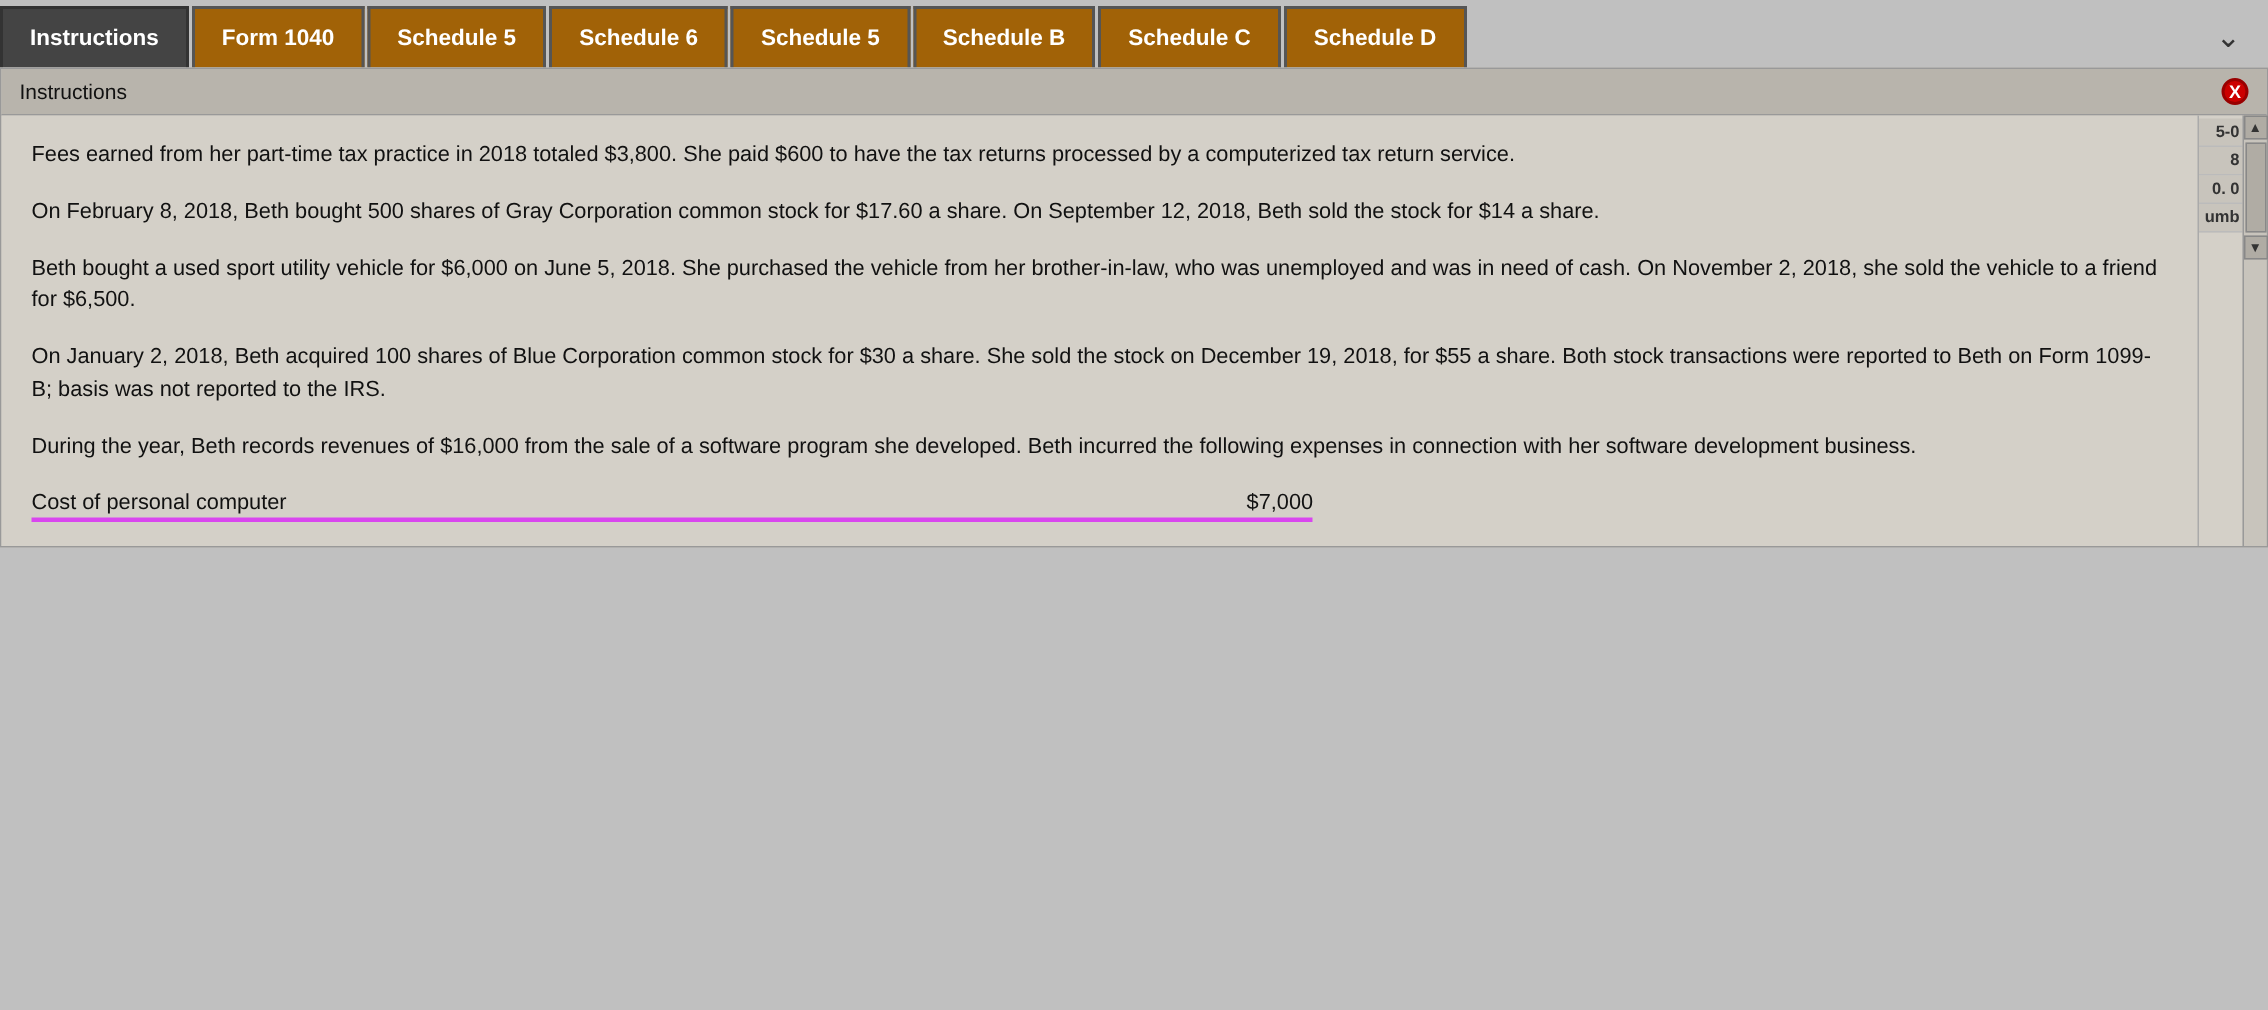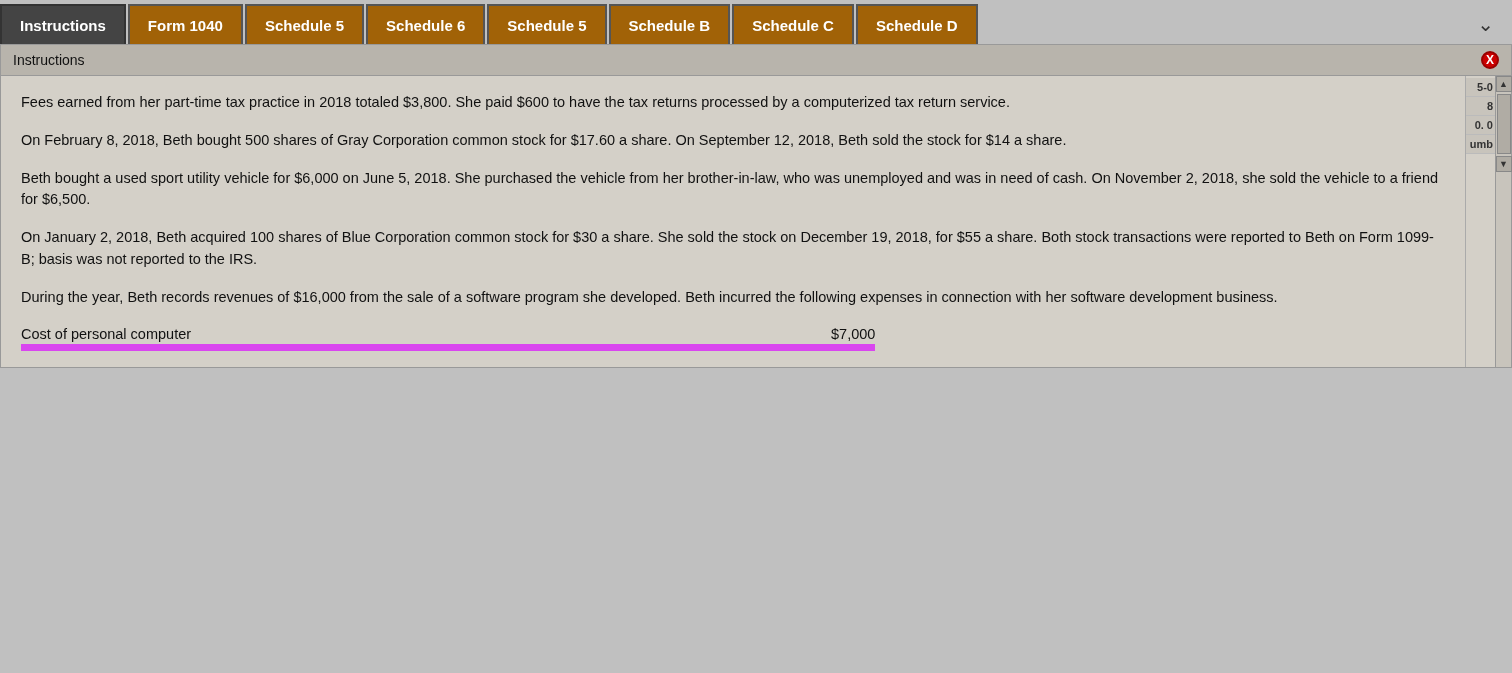--- a/index.html
+++ b/index.html
@@ -127,21 +127,21 @@
       margin-top: 4px;
       width: 60%;
     }
 
     .expense-row {
       display: flex;
       justify-content: space-between;
       padding: 2px 0;
       font-size: 14.5px;
       color: #111;
-      border-bottom: 7px solid #d946ef;
+      border-bottom: 3px solid #d946ef;
     }
 
     .expense-label {
       flex: 1;
     }
 
     .expense-value {
       text-align: right;
       min-width: 100px;
     }

